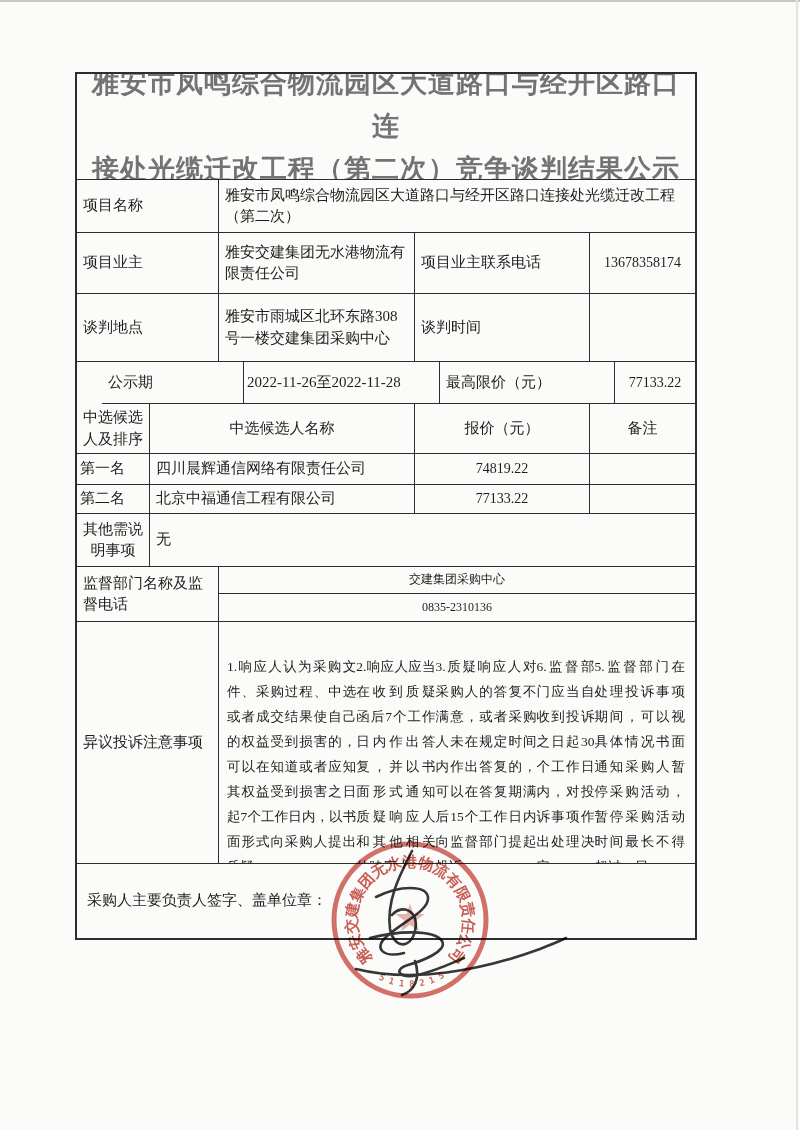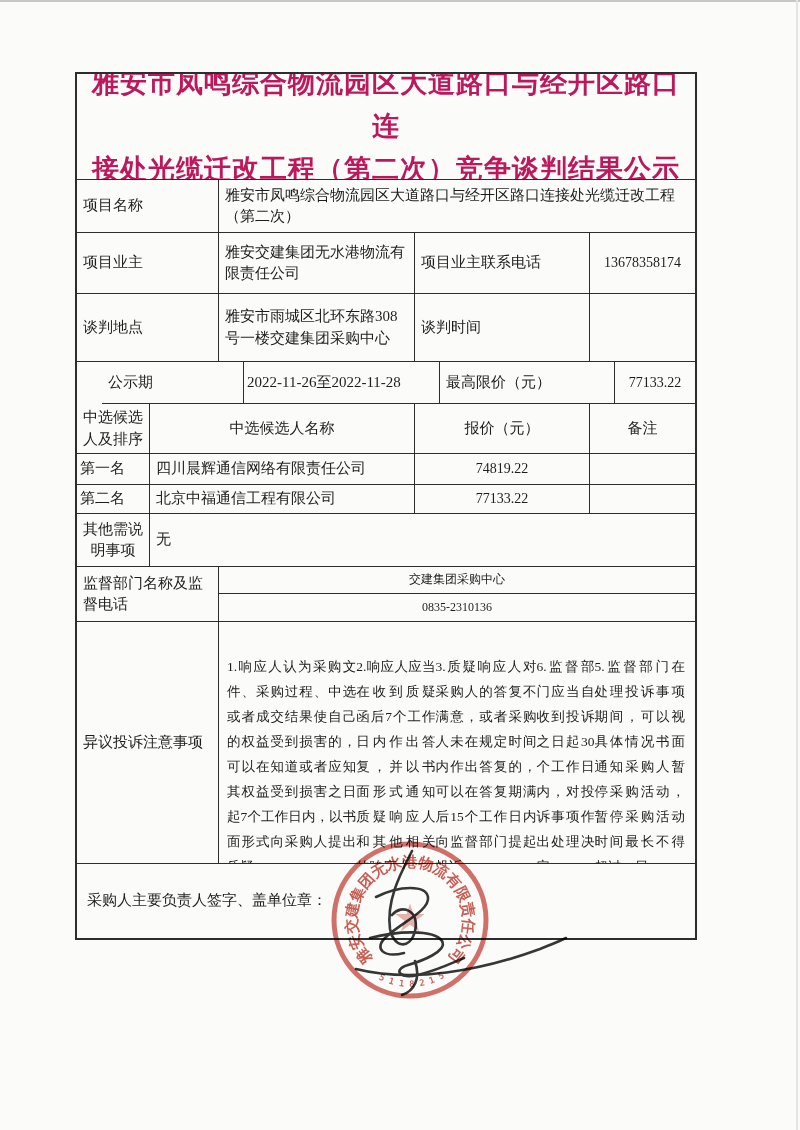--- a/index.html
+++ b/index.html
@@ -36,21 +36,21 @@
   .tight{padding:2px 3px;}
 
   .h106{height:106px;} .h53{height:53px;} .h61{height:61px;} .h68{height:68px;}
   .h42{height:42px;margin-left:25px;} .h50{height:50px;} .h31{height:31px;} .h29{height:29px;}
   .h55{height:55px;} .h242{height:242px;} .h74{height:74px;}
 
   .title-cell{
     flex:1 1 auto;border-right:none;flex-direction:column;justify-content:center;
     font-family:"Liberation Sans","DejaVu Sans",sans-serif;
     font-weight:bold;font-size:27px;line-height:43px;letter-spacing:1px;
-    text-align:center;padding:12px;color:#be185d;
+    text-align:center;padding:12px;color:#737373;
   }
   .stack{flex-direction:column;align-items:stretch;padding:0;}
   .substack{flex:1 1 50%;display:flex;align-items:center;justify-content:center;
     border-bottom:1.5px solid #2d2d2d;box-sizing:border-box;font-size:12px;}
   .substack.lastsub{border-bottom:none;}
   .para-cell{
     flex-direction:row;align-items:flex-start;justify-content:flex-start;
     padding:32px 10px 8px 8px;font-size:13.5px;line-height:25px;
   }
   .para-cell div{text-align:justify;}

